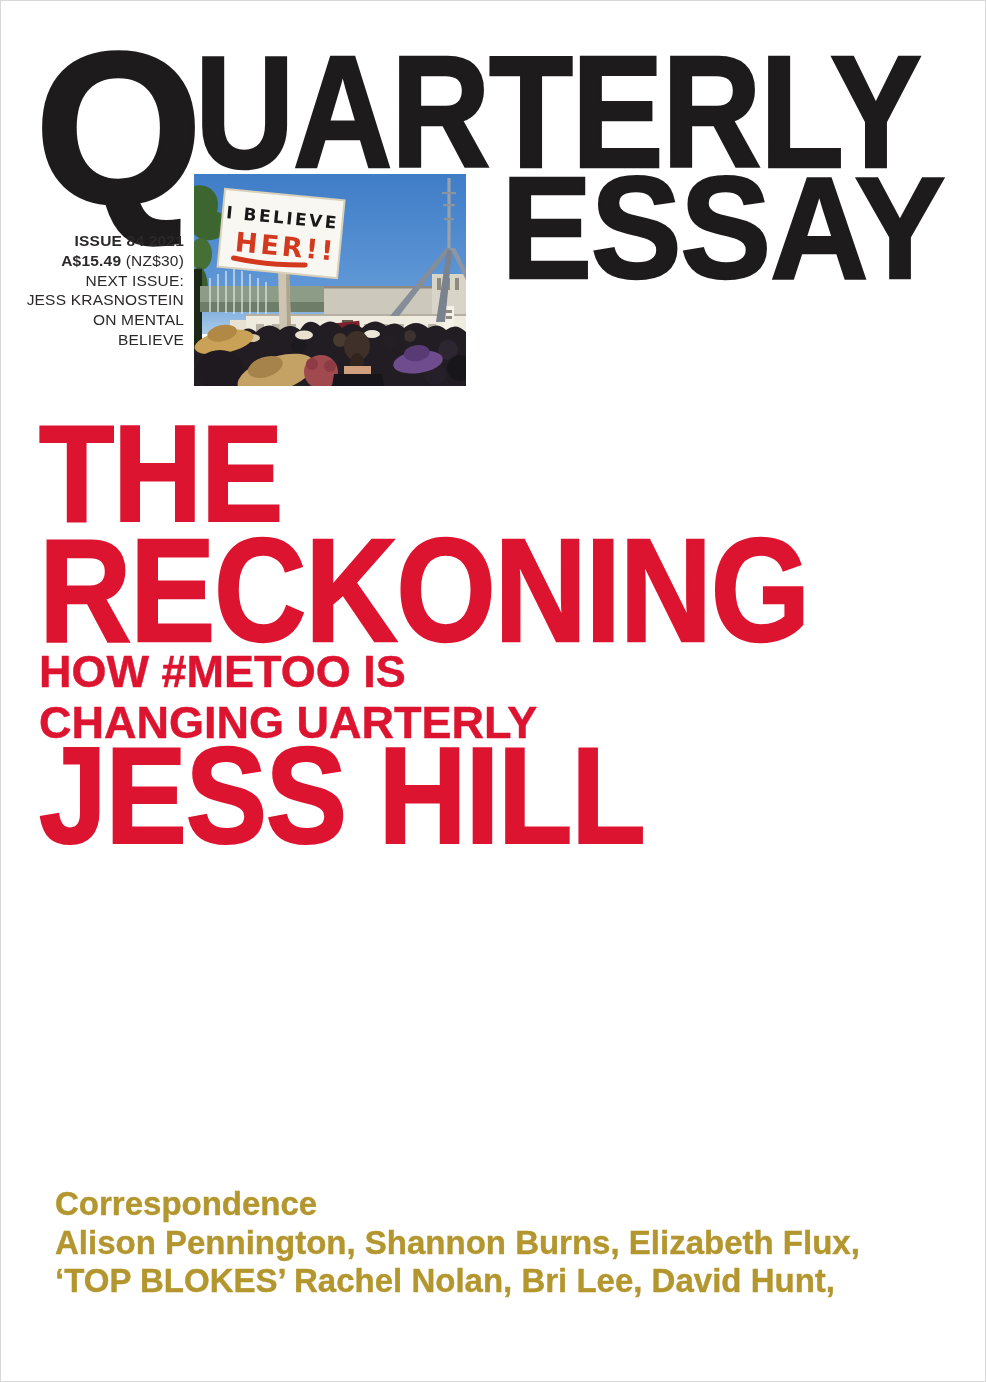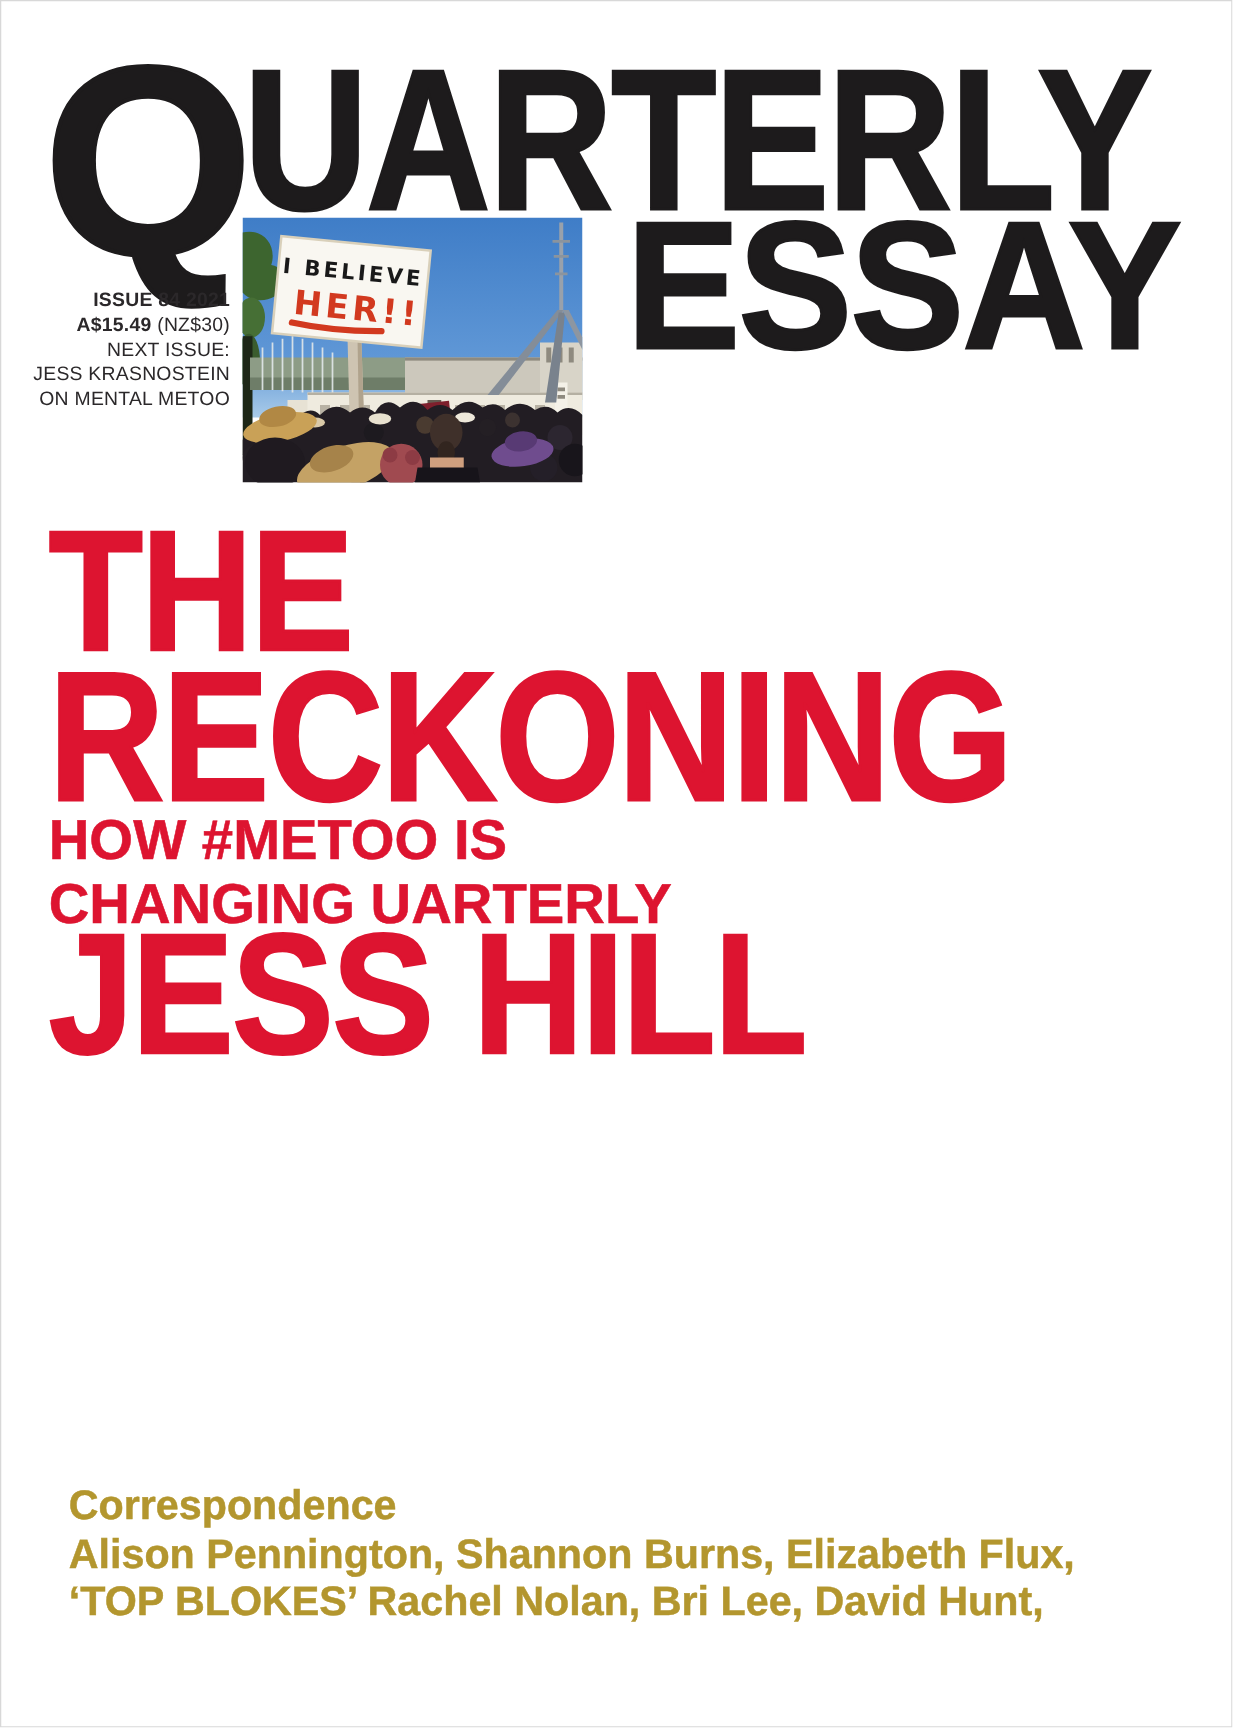--- a/index.html
+++ b/index.html
@@ -51,21 +51,21 @@
     <span class="hl masthead-q">Q</span>
     <span class="hl masthead-rest">UARTERLY</span>
     <span class="hl masthead-l2">ESSAY</span>
   </header>
 
   <aside class="issue-info">
     <div class="ii-bold">ISSUE 84 2021</div>
     <div><span class="ii-bold">A$15.49</span><span> (NZ$30)</span></div>
     <div>NEXT ISSUE:</div>
     <div>JESS KRASNOSTEIN</div>
-    <div>ON MENTAL METOO</div>
+    <div>ON MENTAL BELIEVE</div>
   </aside>
 
   <figure class="photo">
     <svg viewBox="0 0 272 212" preserveAspectRatio="none" role="img">
       <defs>
         <linearGradient id="sky" x1="0" y1="0" x2="0" y2="1">
           <stop offset="0" stop-color="#3f7dc7"></stop>
           <stop offset="0.7" stop-color="#5f97d6"></stop>
           <stop offset="1" stop-color="#a9cbe9"></stop>
         </linearGradient>

